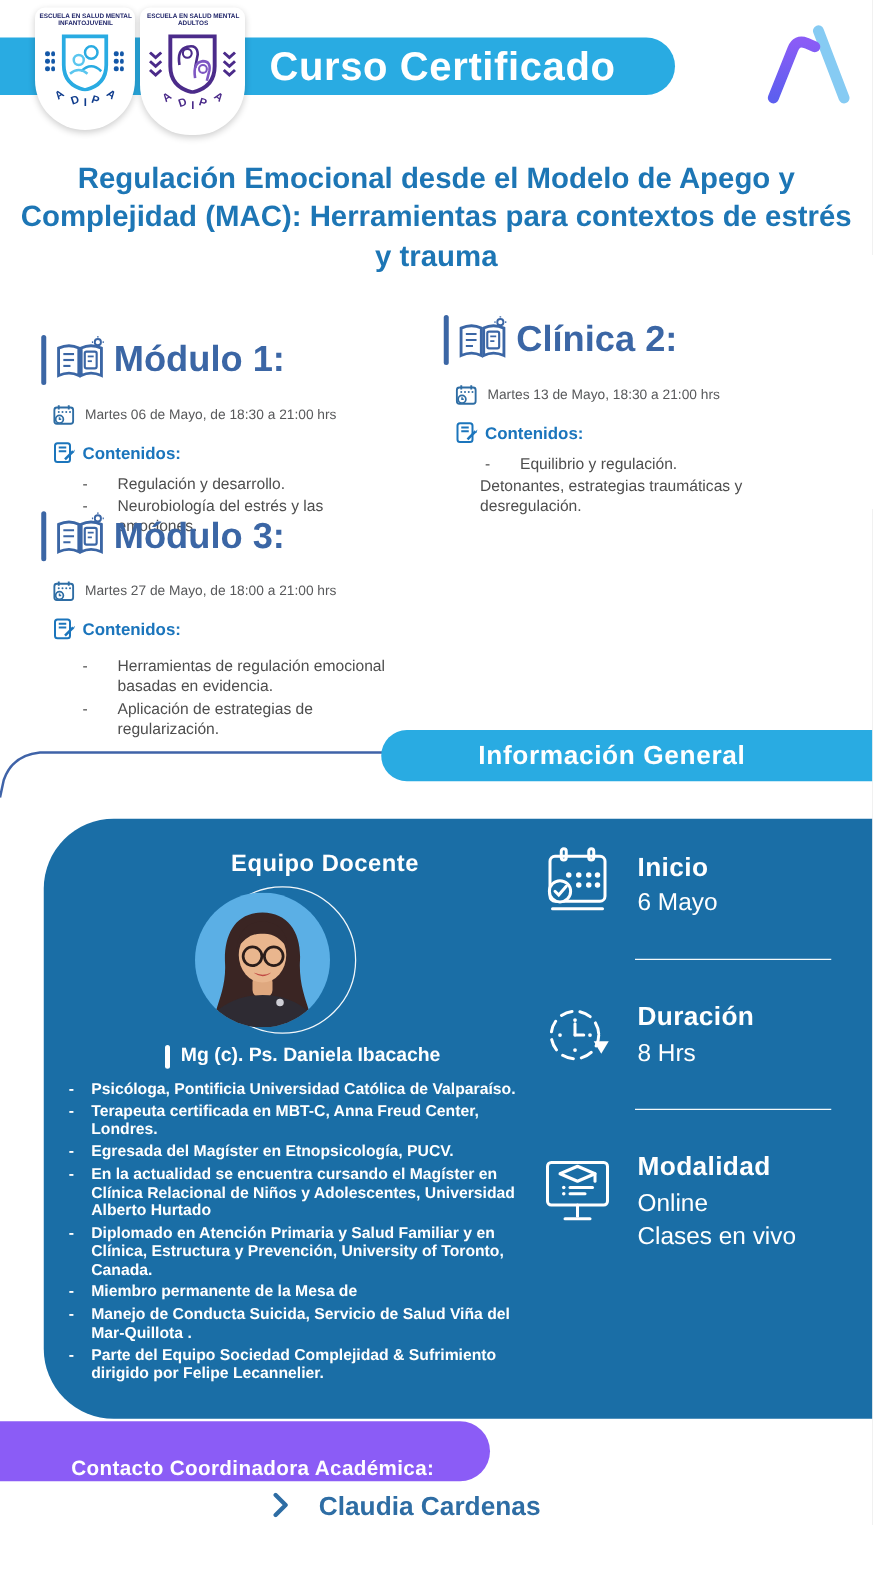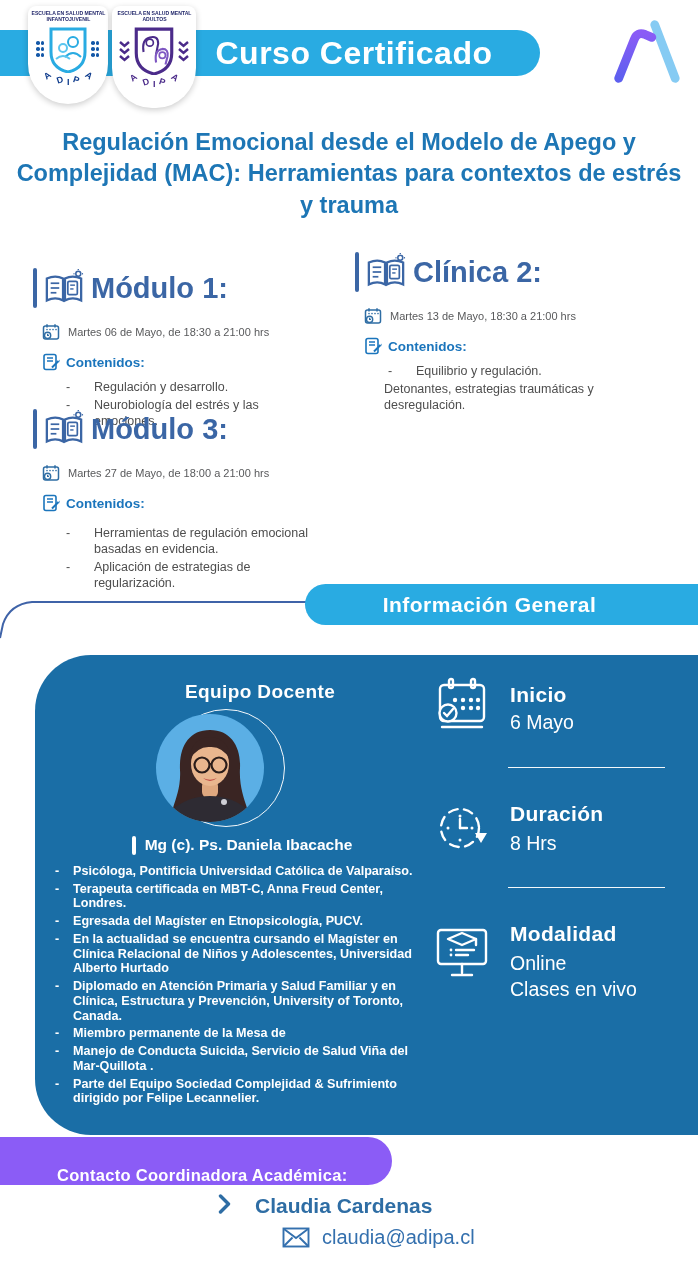--- a/index.html
+++ b/index.html
@@ -489,23 +489,14 @@
     <span>Contacto Coordinadora Académica:</span>
   </div>
 
   <div class="contact-name">
     <svg width="13" height="20" viewBox="0 0 12 20">
       <polyline points="2,2 10,10 2,18" fill="none" stroke="#2E6DA4" stroke-width="3.4" stroke-linecap="round" stroke-linejoin="round"></polyline>
     </svg>
     <span>Claudia Cardenas</span>
   </div>
 
-  <div class="contact-email">
-    <svg width="28" height="21" viewBox="0 0 28 21">
-      <rect x="1.5" y="1.5" width="25" height="18" fill="none" stroke="#3470AE" stroke-width="1.9"></rect>
-      <polyline points="2,2 14,11 26,2" fill="none" stroke="#3470AE" stroke-width="1.9"></polyline>
-      <line x1="2" y1="19" x2="10.5" y2="10.5" stroke="#3470AE" stroke-width="1.9"></line>
-      <line x1="26" y1="19" x2="17.5" y2="10.5" stroke="#3470AE" stroke-width="1.9"></line>
-    </svg>
-    <span>claudia@adipa.cl</span>
-  </div>
 
 </div>
 
 </body></html>

